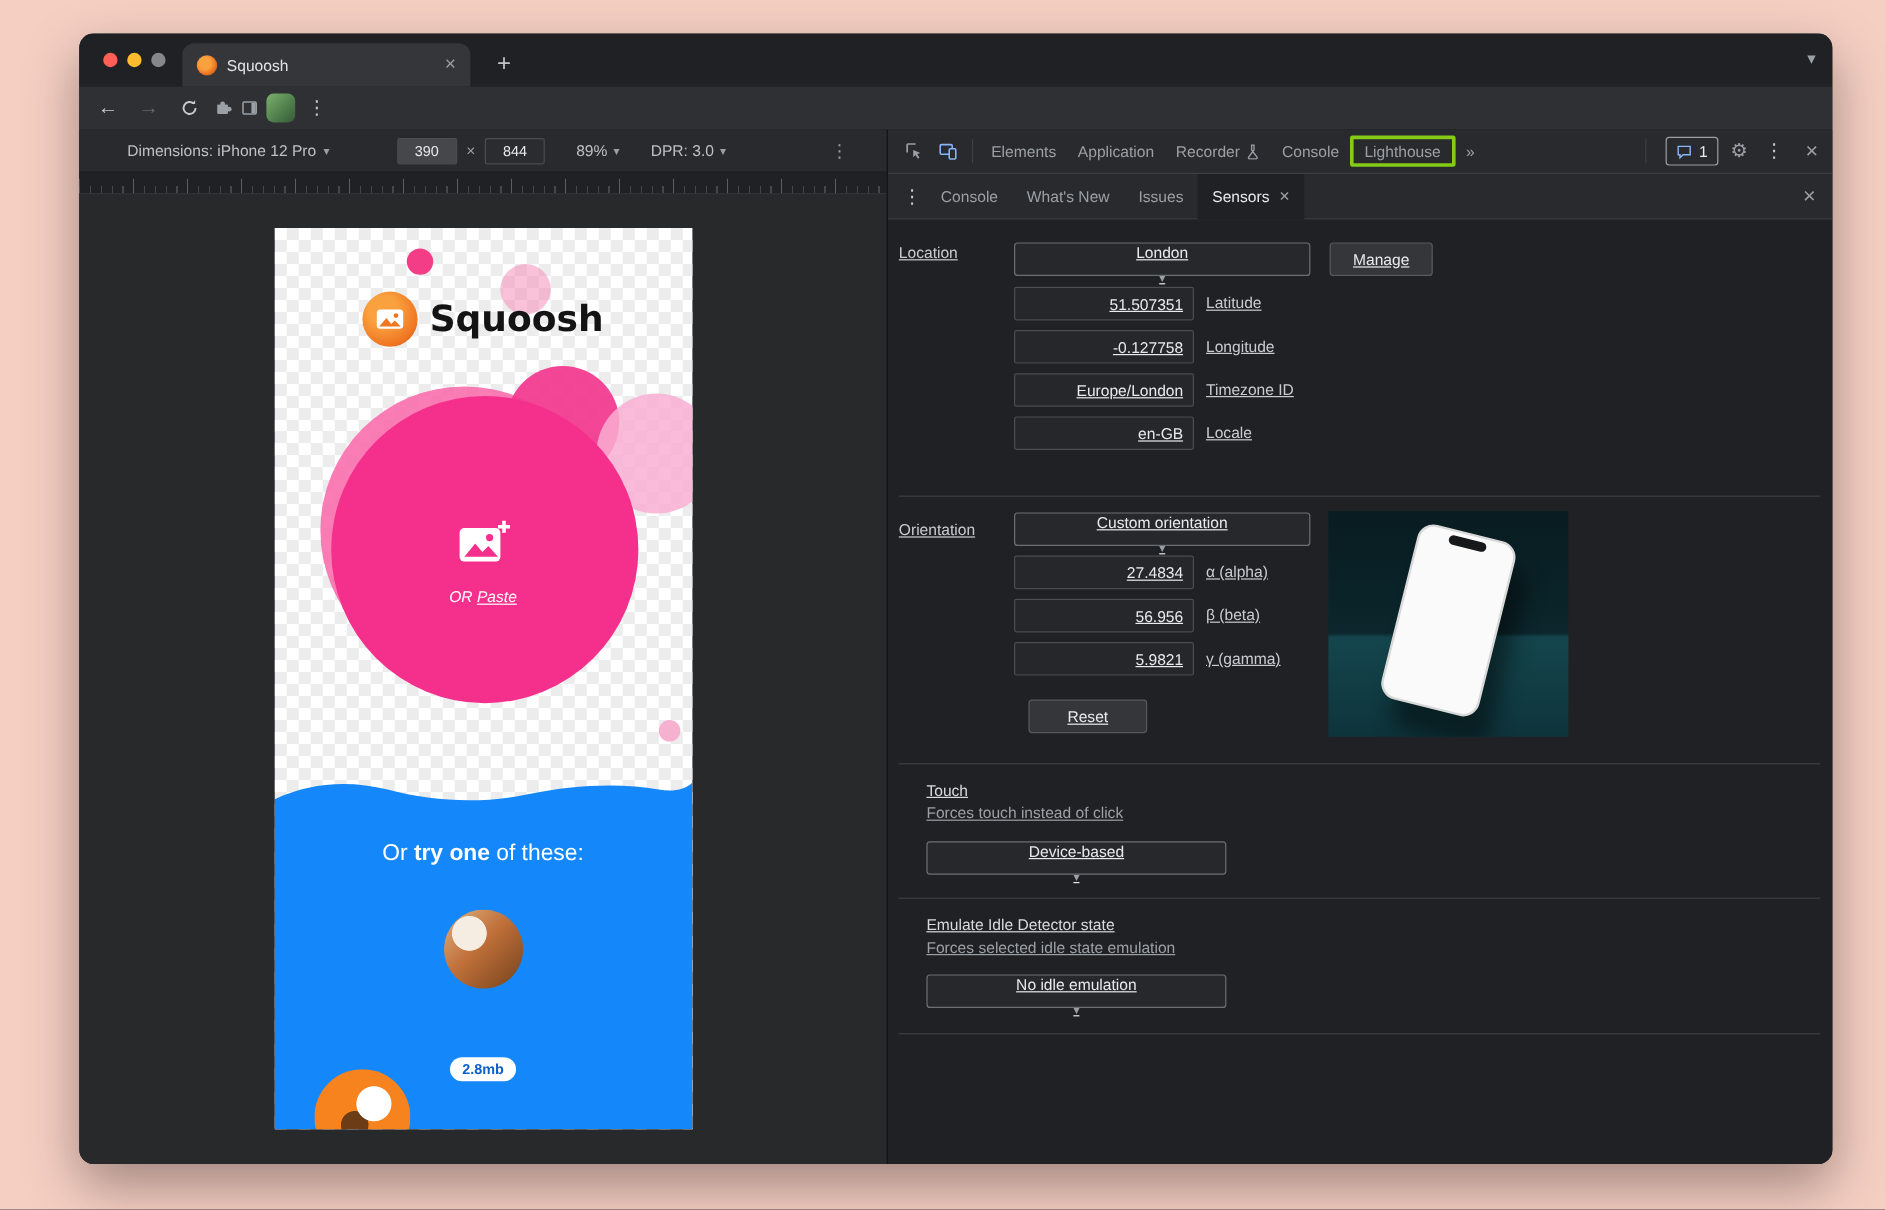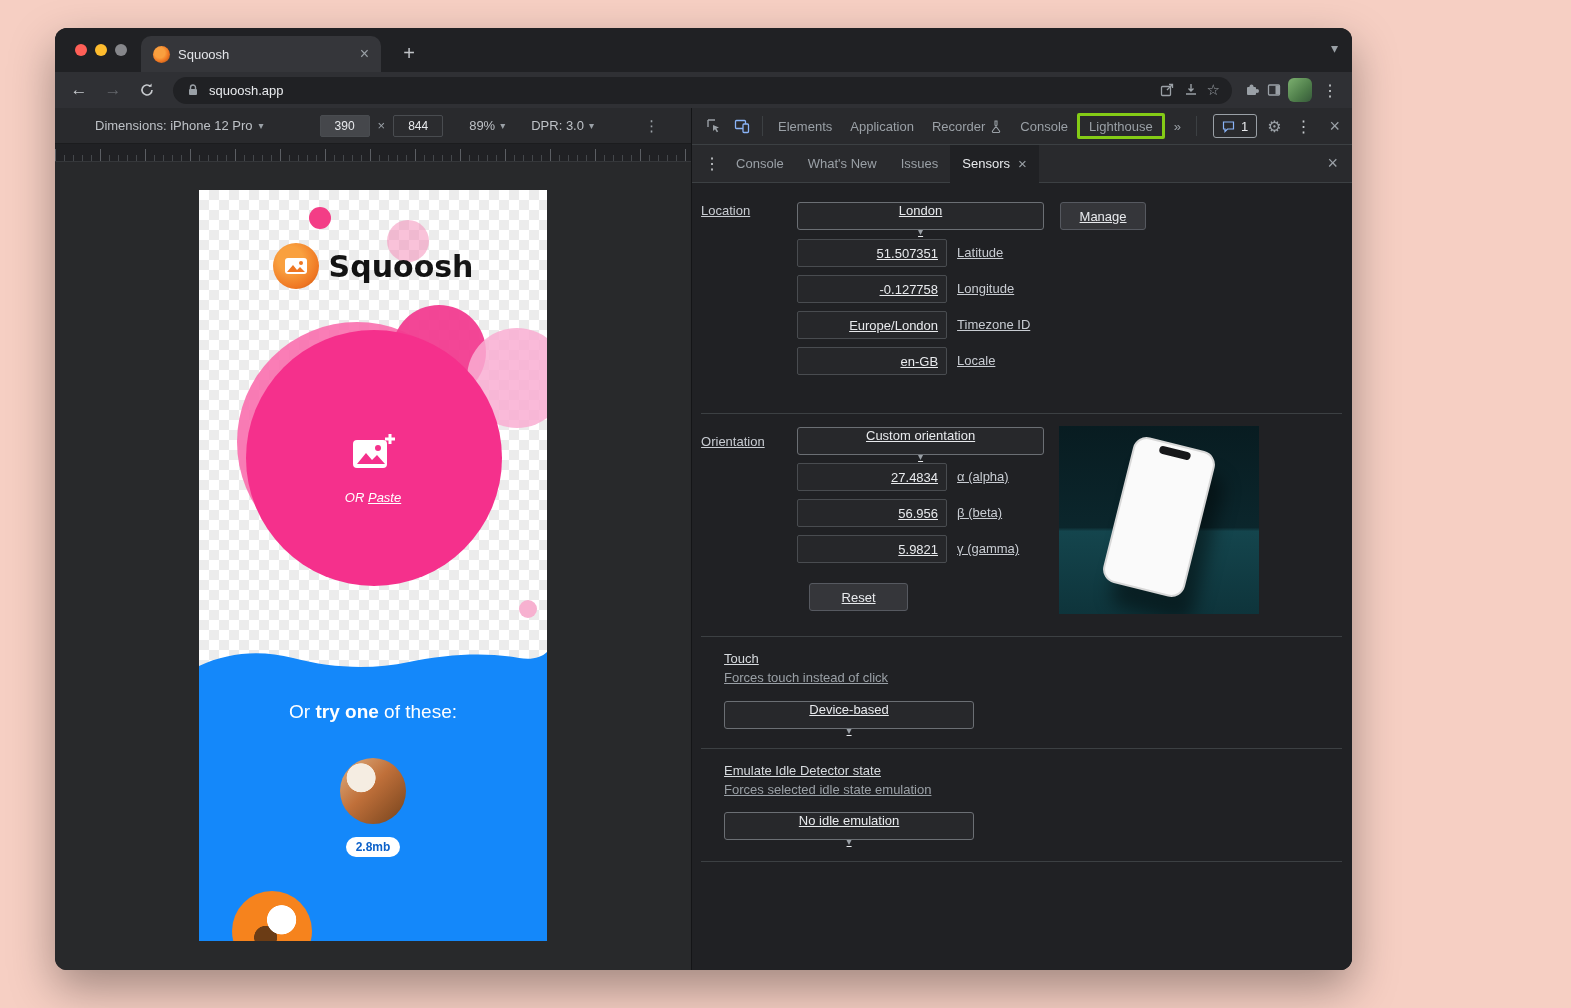--- a/index.html
+++ b/index.html
@@ -1,19 +1,19 @@
 <!DOCTYPE html>
 <html><head>
 <meta charset="utf-8">
 <style>
   * { margin:0; padding:0; box-sizing:border-box; }
   html,body { width:1571px; height:1008px; overflow:hidden; }
   body { background:#f6cfc3; font-family:"Liberation Sans", sans-serif; }
 
-  .window{ position:absolute; left:55px; top:28px; width:1297px; height:942px;
+  .window{ position:absolute; left:66px; top:28px; width:1461px; height:942px;
     border-radius:12px; overflow:hidden; background:#202124;
     box-shadow:0 18px 45px rgba(0,0,0,.35); }
 
   
   .tabstrip{ height:44px; background:#202124; position:relative; }
   .traffic{ position:absolute; left:20px; top:16px; display:flex; gap:8px; }
   .traffic span{ width:12px; height:12px; border-radius:50%; display:block; }
   .tl-red{ background:#ff5f57; } .tl-yellow{ background:#febc2e; } .tl-gray{ background:#86878b; }
   .tab{ position:absolute; left:86px; top:8px; width:240px; height:36px; background:#35363a;
     border-radius:10px 10px 0 0; display:flex; align-items:center; padding:0 12px; gap:8px; }
@@ -98,21 +98,21 @@
   .try-line{ position:absolute; top:30px; width:100%; text-align:center; color:#fff; font-size:19px; }
   .thumbs{ position:absolute; top:87px; width:100%; display:flex; justify-content:center; gap:38px; }
   .thumb-col{ display:flex; flex-direction:column; align-items:center; gap:13px; }
   .thumb{ width:66px; height:66px; border-radius:50%; }
   .thumb-1{ background:radial-gradient(circle at 32% 30%,#f5ede2 0 22%,transparent 23%),
             linear-gradient(135deg,#e0b183 0%,#c0703a 45%,#74421c 100%); }
   .thumb-2{ background:radial-gradient(circle at 60% 35%,#e9eef2 0 18%,transparent 19%),
             linear-gradient(160deg,#dfe6ec 0%,#7d96ab 45%,#32475c 100%); }
   .thumb-3{ background:linear-gradient(180deg,#ffffff 0%,#e6e9ee 55%,#b9bec6 100%); }
   .badge{ background:#fff; color:#0d61c9; font-size:12px; font-weight:bold; border-radius:10px;
-    padding:3px 10px; }
+    padding:3px 10px;margin-top:44px; }
   .mascot{ position:absolute; left:33px; top:701px; width:80px; height:80px; border-radius:50%;
     background:
       radial-gradient(circle at 62% 36%, #ffffff 0 20%, transparent 21%),
       radial-gradient(circle at 42% 58%, #6b3c15 0 17%, transparent 18%),
       radial-gradient(circle at 50% 50%, #f6831d 0 100%); z-index:2; }
 
   
   .dt-tabbar{ height:37px; background:#292a2d; border-bottom:1px solid #3c4043; display:flex;
     align-items:center; color:#9aa0a6; font-size:13px; padding:0 8px; }
   .dt-iconbtn{ width:28px; height:26px; display:flex; align-items:center; justify-content:center; }
@@ -175,37 +175,20 @@
 
   <div class="toolbar">
     <div class="nav-btn">←</div>
     <div class="nav-btn disabled">→</div>
     <div class="nav-btn">
       <svg class="icon16" viewBox="0 0 16 16">
         <path d="M13 8a5 5 0 1 1-1.5-3.6" fill="none" stroke="#c6c9cd" stroke-width="1.6"></path>
         <path d="M12.6 1.5v3.2H9.4z" fill="#c6c9cd"></path>
       </svg>
     </div>
-    <div class="omnibox">
-      <svg class="icon16" viewBox="0 0 16 16">
-        <rect x="4" y="7" width="8" height="6" rx="1" fill="#9aa0a6"></rect>
-        <path d="M5.5 7V5.5a2.5 2.5 0 0 1 5 0V7" fill="none" stroke="#9aa0a6" stroke-width="1.4"></path>
-      </svg>
-      <span class="url">squoosh.app</span>
-      <span class="omni-spacer"></span>
-      <svg class="icon16" viewBox="0 0 16 16">
-        <rect x="2.5" y="4.5" width="9" height="9" rx="1" fill="none" stroke="#9aa0a6" stroke-width="1.3"></rect>
-        <path d="M8 8 L13.5 2.5 M10 2.5h3.5V6" fill="none" stroke="#9aa0a6" stroke-width="1.3"></path>
-      </svg>
-      <svg class="icon16" viewBox="0 0 16 16">
-        <path d="M8 2v7M5.5 6.5 8 9l2.5-2.5" fill="none" stroke="#9aa0a6" stroke-width="1.4"></path>
-        <path d="M3 12h10" stroke="#9aa0a6" stroke-width="1.4"></path>
-      </svg>
-      <span class="star">☆</span>
-    </div>
     <svg class="icon16" viewBox="0 0 16 16">
       <rect x="3" y="5" width="9" height="8" rx="1" fill="#9aa0a6"></rect>
       <circle cx="7.5" cy="4.5" r="2" fill="#9aa0a6"></circle>
       <circle cx="13" cy="9" r="2" fill="#9aa0a6"></circle>
     </svg>
     <svg class="icon16" viewBox="0 0 16 16">
       <rect x="2.5" y="3" width="11" height="10" rx="1" fill="none" stroke="#9aa0a6" stroke-width="1.3"></rect>
       <rect x="9.5" y="3.6" width="3.5" height="8.8" fill="#9aa0a6"></rect>
     </svg>
     <div class="avatar"></div>

